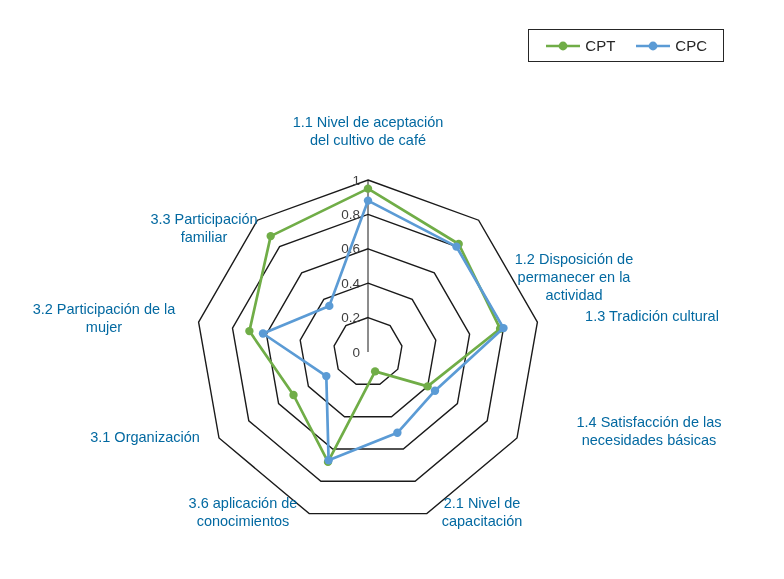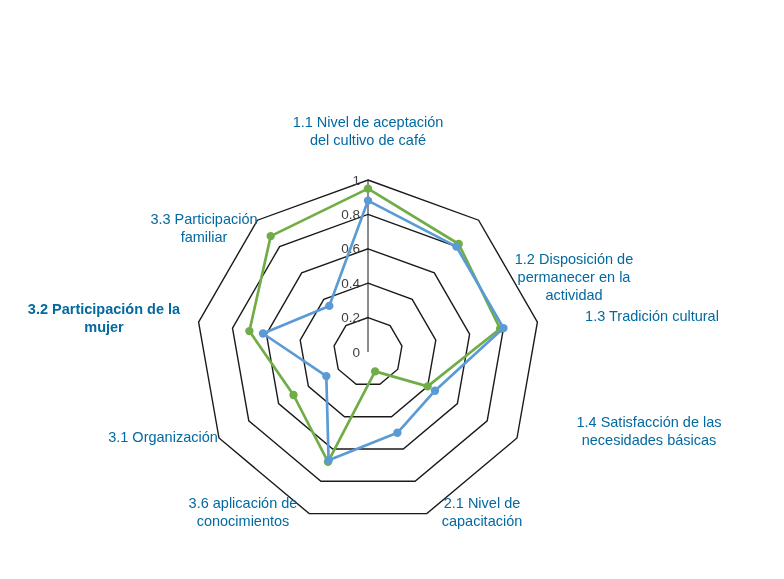--- a/index.html
+++ b/index.html
@@ -51,20 +51,36 @@
     line-height: 1.25;
     color: #0369a1;
     z-index: 2;
   }
 </style>
 </head>
 <body>
 
 <div class="stage">
 
+  <div class="legend">
+    <div class="legend-item">
+      <svg class="legend-glyph" width="36" height="12" viewBox="0 0 36 12">
+        <line id="glyph-line-0" x1="1" y1="6" x2="35" y2="6" stroke-width="2.6" stroke="#70AD47"></line>
+        <circle id="glyph-dot-0" cx="18" cy="6" r="4.4" fill="#70AD47"></circle>
+      </svg>
+      <span>CPT</span>
+    </div>
+    <div class="legend-item">
+      <svg class="legend-glyph" width="36" height="12" viewBox="0 0 36 12">
+        <line id="glyph-line-1" x1="1" y1="6" x2="35" y2="6" stroke-width="2.6" stroke="#5B9BD5"></line>
+        <circle id="glyph-dot-1" cx="18" cy="6" r="4.4" fill="#5B9BD5"></circle>
+      </svg>
+      <span>CPC</span>
+    </div>
+  </div>
 
   <svg id="chart" class="chart" width="784" height="579" viewBox="0 0 784 579">
       <polygon points="368.0,317.6 390.1,325.6 401.9,346.0 397.8,369.2 379.8,384.3 356.2,384.3 338.2,369.2 334.1,346.0 345.9,325.6" fill="none" stroke="#1a1a1a" stroke-width="1.4"></polygon>
       <polygon points="368.0,283.2 412.2,299.3 435.8,340.1 427.6,386.4 391.5,416.7 344.5,416.7 308.4,386.4 300.2,340.1 323.8,299.3" fill="none" stroke="#1a1a1a" stroke-width="1.4"></polygon>
       <polygon points="368.0,248.8 434.3,272.9 469.6,334.1 457.4,403.6 403.3,449.0 332.7,449.0 278.6,403.6 266.4,334.1 301.7,272.9" fill="none" stroke="#1a1a1a" stroke-width="1.4"></polygon>
       <polygon points="368.0,214.4 456.4,246.6 503.5,328.1 487.2,420.8 415.1,481.3 320.9,481.3 248.8,420.8 232.5,328.1 279.6,246.6" fill="none" stroke="#1a1a1a" stroke-width="1.4"></polygon>
       <polygon points="368.0,180.0 478.6,220.2 537.4,322.1 517.0,438.0 426.8,513.6 309.2,513.6 219.0,438.0 198.6,322.1 257.4,220.2" fill="none" stroke="#1a1a1a" stroke-width="1.4"></polygon>
       <line x1="368" y1="352" x2="368" y2="180" stroke="#1a1a1a" stroke-width="1"></line>
       <text x="360" y="356.5" text-anchor="end" font-size="13.5" fill="#404040" font-family="&quot;Liberation Sans&quot;, sans-serif">0</text>
       <text x="360" y="322.1" text-anchor="end" font-size="13.5" fill="#404040" font-family="&quot;Liberation Sans&quot;, sans-serif">0.2</text>
@@ -94,18 +110,18 @@
       <circle cx="329.3" cy="305.9" r="4.2" fill="#5B9BD5"></circle>
     </svg>
 
   <div id="labels">
       <div class="axis-label" style="left: 368px; top: 131px; width: 155px;">1.1 Nivel de aceptación del cultivo de café</div>
       <div class="axis-label" style="left: 574px; top: 229px; width: 150px; margin-top: 48px;">1.2 Disposición de permanecer en la actividad</div>
       <div class="axis-label" style="left: 652px; top: 316px; width: 210px;">1.3 Tradición cultural</div>
       <div class="axis-label" style="left: 649px; top: 431px; width: 150px;">1.4 Satisfacción de las necesidades básicas</div>
       <div class="axis-label" style="left: 482px; top: 512px; width: 130px;">2.1 Nivel de capacitación</div>
       <div class="axis-label" style="left: 243px; top: 512px; width: 145px;">3.6 aplicación de conocimientos</div>
-      <div class="axis-label" style="left: 163px; top: 437px; width: 150px;">3.1 Organización</div>
-      <div class="axis-label" style="left: 104px; top: 318px; width: 160px; font-weight: bold;">3.2 Participación de la mujer</div>
+      <div class="axis-label" style="left: 145px; top: 437px; width: 150px;">3.1 Organización</div>
+      <div class="axis-label" style="left: 104px; top: 318px; width: 160px;">3.2 Participación de la mujer</div>
       <div class="axis-label" style="left: 204px; top: 228px; width: 140px;">3.3 Participación familiar</div>
     </div>
 
 </div>
 
 </body></html>

